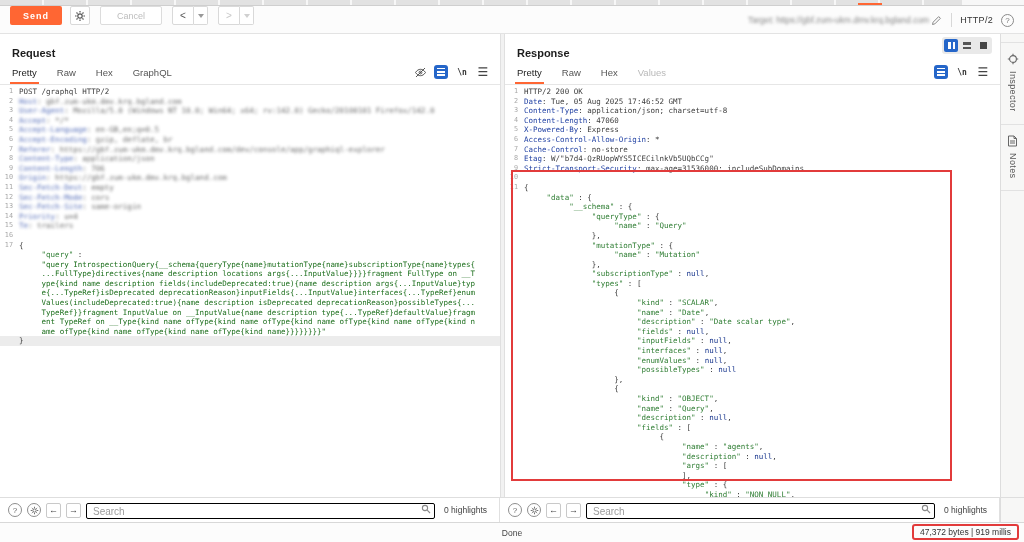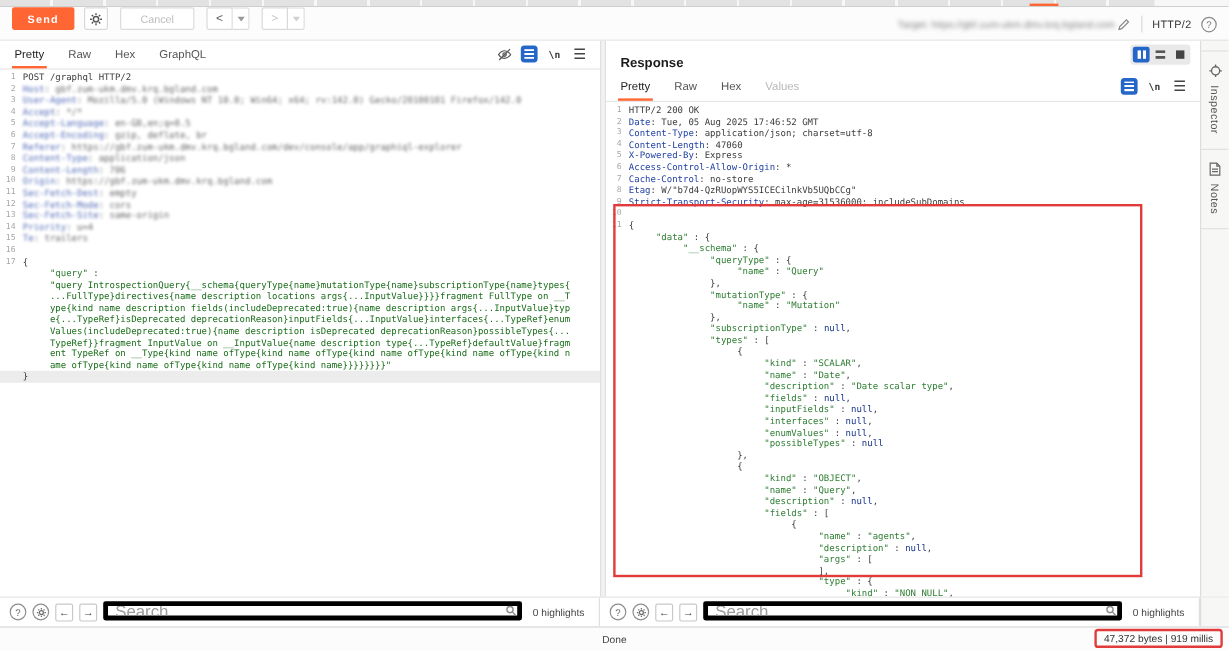--- a/index.html
+++ b/index.html
@@ -95,21 +95,21 @@
   .searchrow { height:25px; border-top:1px solid #dedede; display:flex; }
   .search-half { display:flex; align-items:center; padding:0 8px; gap:5px; }
   .search-half.left { width:500px; border-right:1px solid #e0e0e0; }
   .search-half.right { width:500px; border-right:1px solid #e0e0e0; }
   .rail-stub { width:24px; background:#f7f7f6; border-left:1px solid #ddd; }
   .circle-ic { width:14px; height:14px; border:1px solid #8e8e8e; border-radius:50%; display:flex;
     align-items:center; justify-content:center; font-size:8px; color:#666; cursor:pointer; flex:none; }
   .sq-ic { width:15px; height:15px; border:1px solid #c9c9c9; border-radius:2px; display:flex;
     align-items:center; justify-content:center; font-size:9px; color:#444; cursor:pointer; flex:none; background:#fff; }
   .search-wrap { position:relative; flex:1; }
-  .search-input { width:100%; height:16px; border:4px solid #000000; border-radius:2px; font-size:14px;
+  .search-input { width:100%; height:16px; border:1px solid #000000; border-radius:2px; font-size:10px;
     padding:0 18px 0 6px; color:#333; outline:none; font-family:"Liberation Sans", sans-serif; }
   .search-input::placeholder { color:#9c9c9c; }
   .mag { position:absolute; right:4px; top:3px; }
   .hl-count { font-size:8.5px; color:#444; white-space:nowrap; padding:0 4px; }
 
   
   .statusbar { position:relative; height:20px; border-top:1px solid #d8d8d8; background:#fcfcfc;
     display:flex; align-items:center; padding:0 12px; font-size:8.5px; color:#444;justify-content:center; }
   .metrics-box { position:absolute; right:5px; top:1px; border:2px solid #e23b3b; border-radius:3px;
     padding:1px 6px; font-size:8.5px; color:#333; background:transparent; }
@@ -160,20 +160,21 @@
     </span>
     <span class="vsep"></span>
     <span class="proto">HTTP/2</span>
     <span class="help-circle">?</span>
   </div>
 </div>
 
 <div class="main">
 
   <div class="panel request">
+    <div class="phead"><span class="ptitle">Request</span></div>
     <div class="ptabs">
       <span class="ptab active">Pretty</span>
       <span class="ptab">Raw</span>
       <span class="ptab">Hex</span>
       <span class="ptab">GraphQL</span>
       <span class="tab-icons">
         <span class="mini">
           <span>
             <svg width="13" height="13" viewBox="0 0 13 13">
                 <g stroke="#555" stroke-width="1" fill="none">

